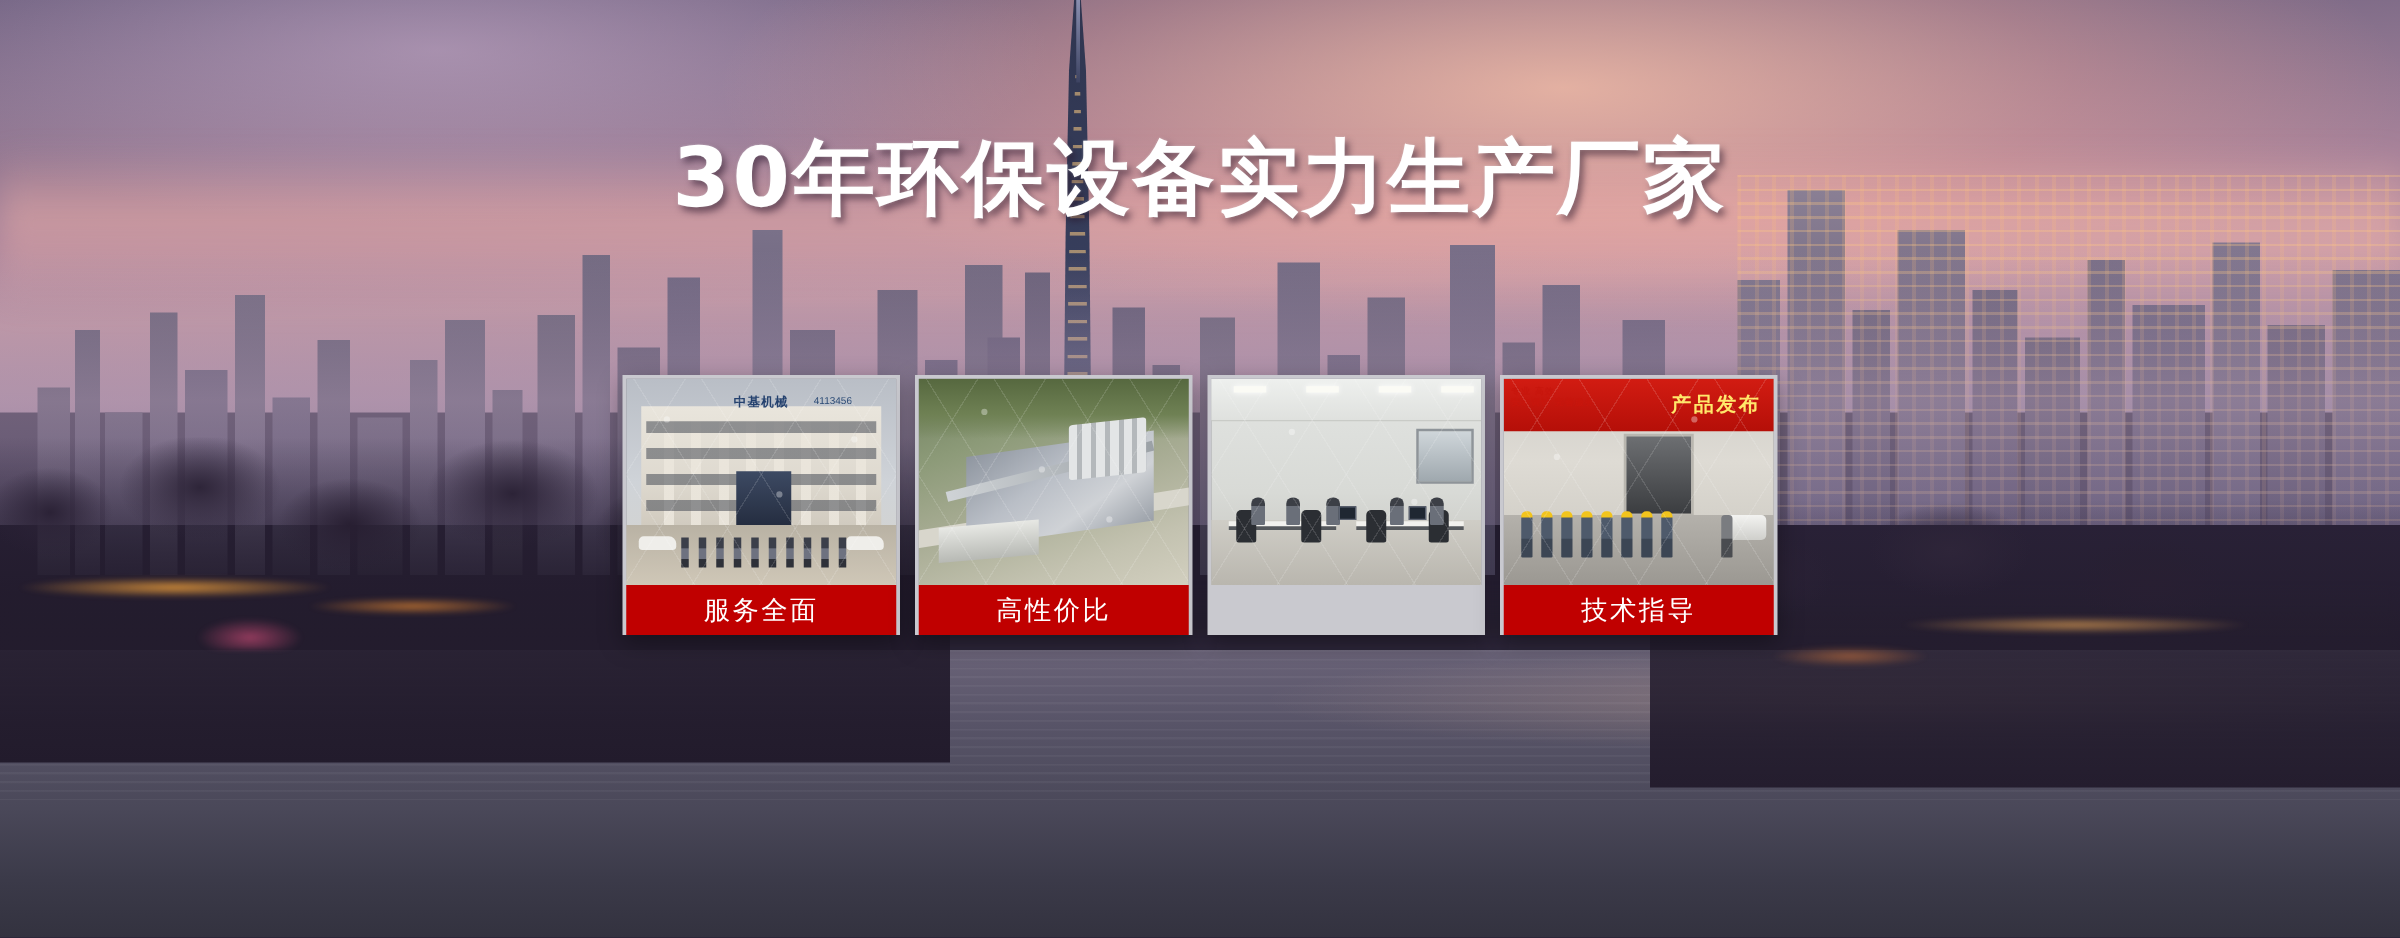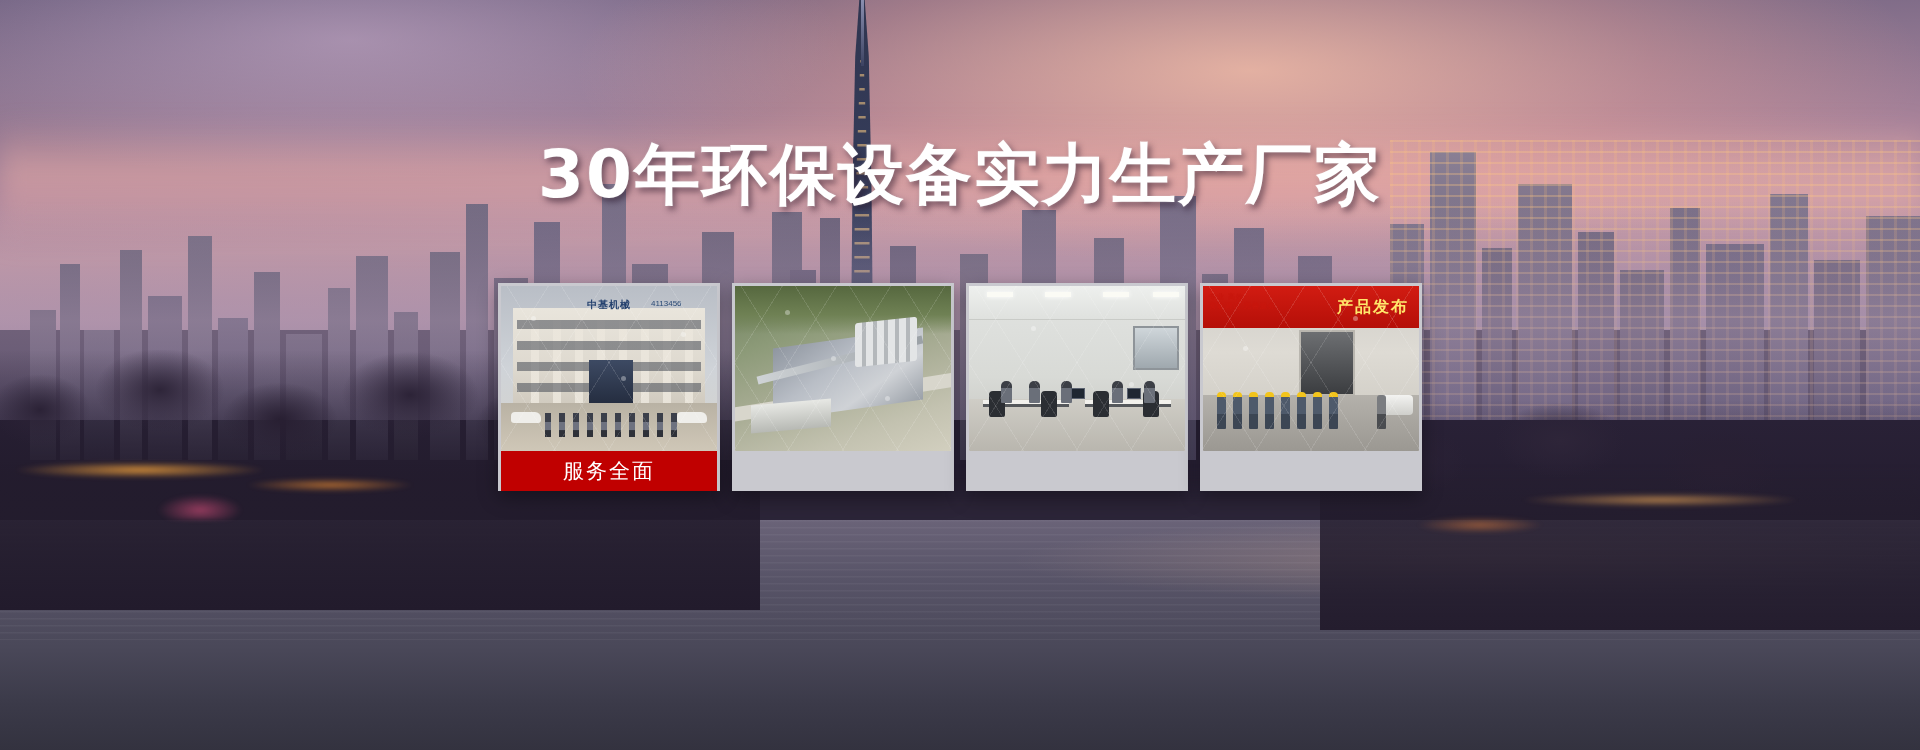--- a/index.html
+++ b/index.html
@@ -110,39 +110,38 @@
   .headline {
     position:absolute; top:98px; left:0; width:1920px;
     text-align:center;
     font-size:66px;
     font-weight:bold;
     letter-spacing:2px;
     color:#ffffff;
     text-shadow:3px 4px 6px rgba(40,20,40,0.55), 0 0 2px rgba(255,255,255,0.4);
     font-family:"DejaVu Sans","Liberation Sans",sans-serif;
     white-space:nowrap;
-    margin-top:32px;
   }
 
   
   .subribbon {
     position:absolute; top:232px; left:50%; transform:translateX(-50%);
     background:#cf0000;
     color:#ffffff;
     font-size:26px;
     letter-spacing:2px;
     padding:11px 34px 13px 34px;
     white-space:nowrap;
     box-shadow:0 2px 10px rgba(0,0,0,0.3);
     font-family:"DejaVu Sans","Liberation Sans",sans-serif;
   }
 
   
   .cards {
-    position:absolute; top:283px; left:50%; transform:translateX(-50%);
+    position:absolute; top:300px; left:50%; transform:translateX(-50%);
     display:flex; gap:12px;
   }
   .card {
     width:222px;
     background:#c9c9cf;
     padding:3px 3px 0 3px;
     box-shadow:0 6px 18px rgba(0,0,0,0.35);
   }
   .card-photo {
     position:relative;
@@ -390,20 +389,21 @@
         <div class="p2-road"></div>
         <div class="p2-plant"></div>
         <div class="p2-belt"></div>
         <div class="p2-silos"></div>
         <div class="p2-shed"></div>
         <div class="wm"></div>
         <div class="wm-dot" style="left:50px;top:24px;"></div>
         <div class="wm-dot" style="left:150px;top:110px;"></div>
         <div class="wm-dot" style="left:96px;top:70px;"></div>
       </div>
+      <div class="card-label">高性价比</div>
     </div>
 
     <div class="card">
       <div class="card-photo">
         <div class="p3-wall"></div>
         <div class="p3-ceil"></div>
         <div class="p3-panel" style="left:18px;"></div>
         <div class="p3-panel" style="left:76px;"></div>
         <div class="p3-panel" style="left:134px;"></div>
         <div class="p3-panel" style="left:184px;"></div>
@@ -455,16 +455,17 @@
           <div class="p4-hat" style="left:94px;bottom:54px;"></div>
         <div class="p4-worker" style="left:110px;"></div>
           <div class="p4-hat" style="left:110px;bottom:54px;"></div>
         <div class="p4-worker" style="left:126px;"></div>
           <div class="p4-hat" style="left:126px;bottom:54px;"></div>
         <div class="p4-worker" style="left:174px; background:linear-gradient(180deg,#7a7c80 0%,#7a7c80 55%,#4a4c50 56%,#4a4c50 100%);"></div>
         <div class="wm"></div>
         <div class="wm-dot" style="left:40px;top:60px;"></div>
         <div class="wm-dot" style="left:150px;top:30px;"></div>
       </div>
+      <div class="card-label">技术指导</div>
     </div>
 
   </div>
 </div>
 
 </body></html>

